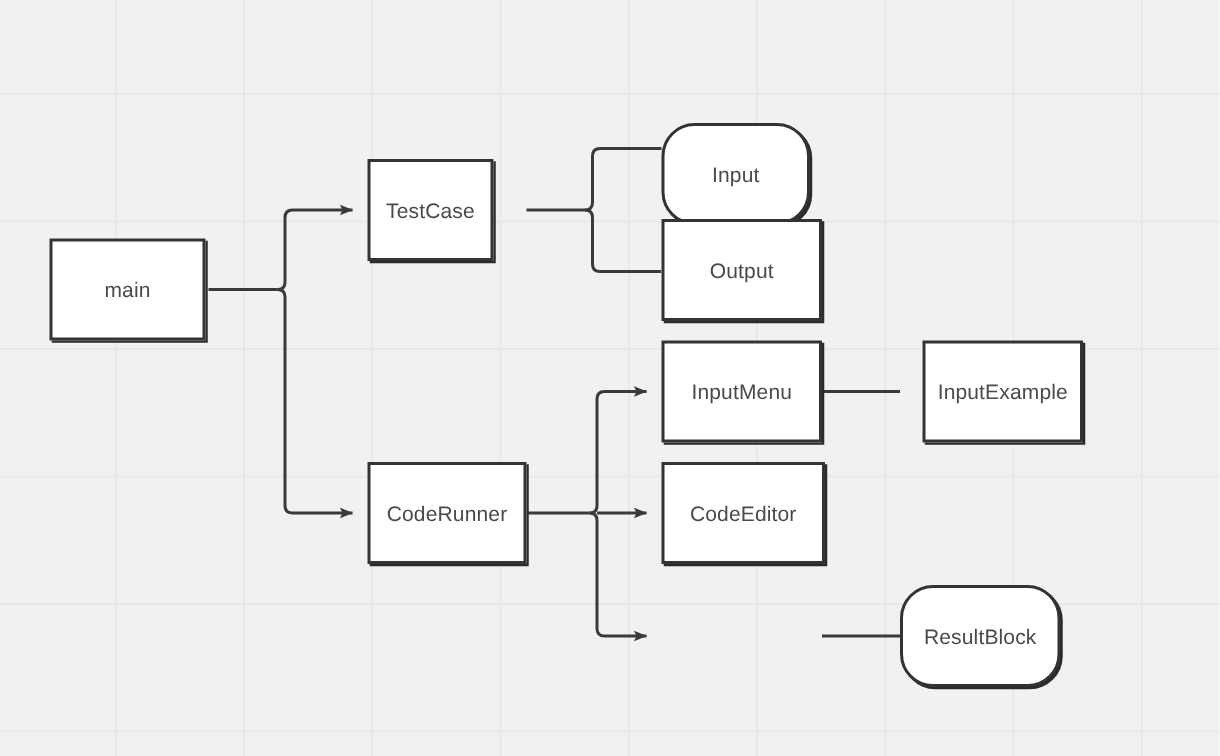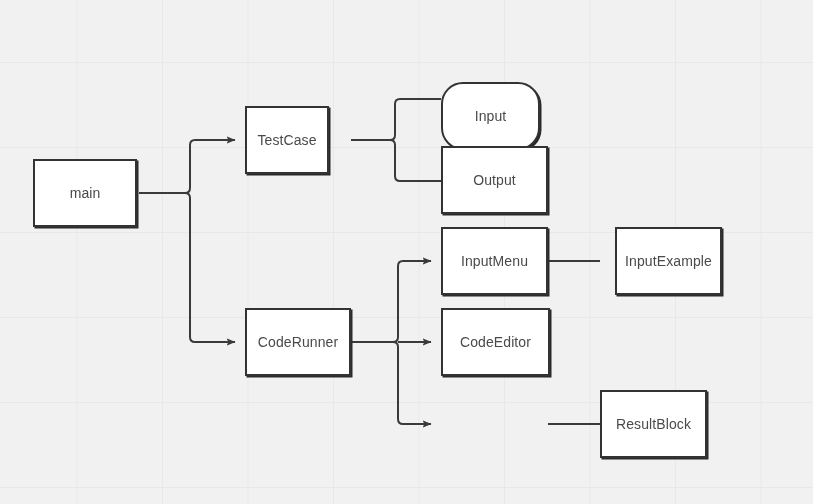--- a/index.html
+++ b/index.html
@@ -121,17 +121,17 @@
 
   <div class="node" style="left:441px; top:308px; width:109px; height:68px;">
     <span class="node-label">CodeEditor</span>
   </div>
 
 
   <div class="node" style="left:600px; top:227px; width:107px; height:68px;margin-left:15px;">
     <span class="node-label">InputExample</span>
   </div>
 
-  <div class="node" style="left:600px; top:390px; width:107px; height:68px;">
+  <div class="node" style="left:600px; top:390px; width:107px; height:68px;border-radius:22px;">
     <span class="node-label">ResultBlock</span>
   </div>
 
 </div>
 
 </body></html>

